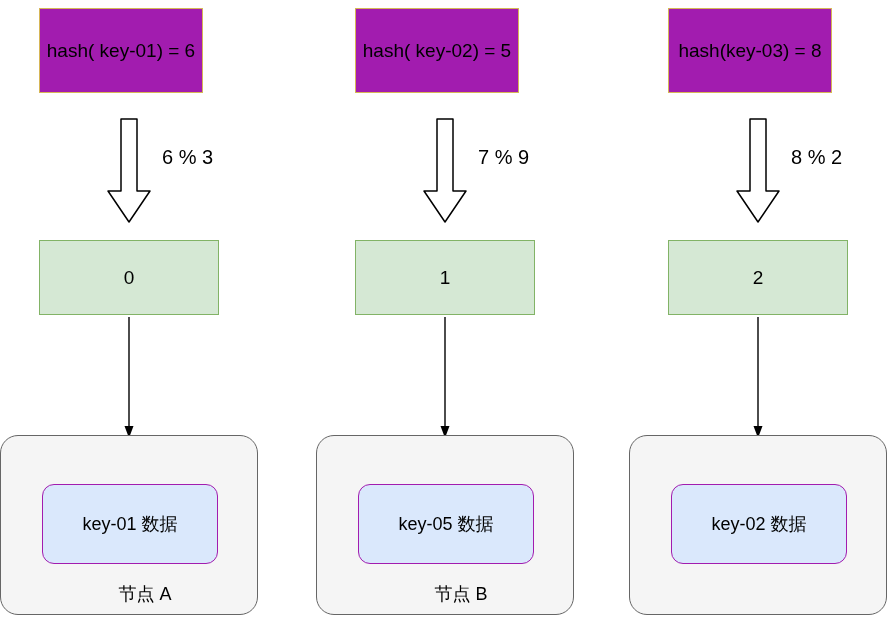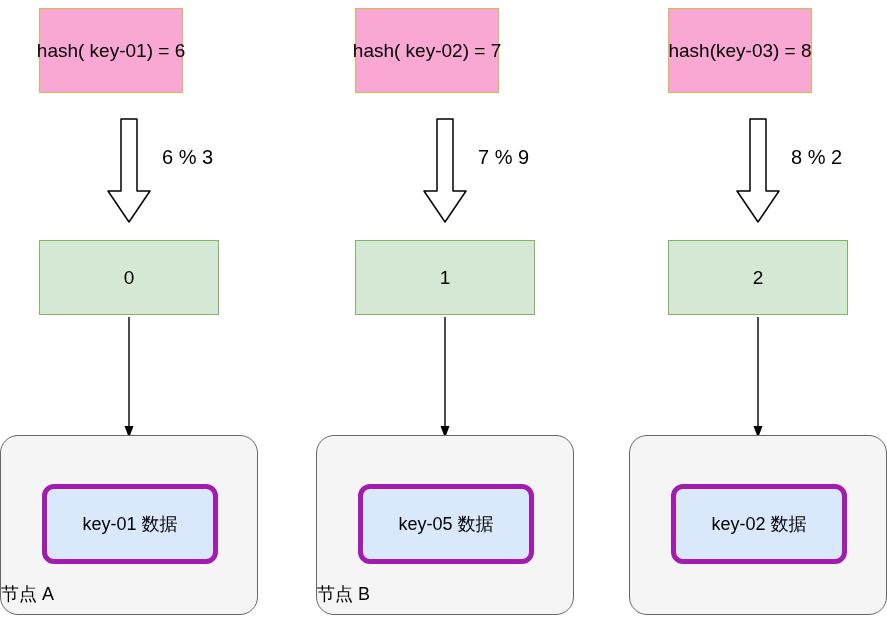--- a/index.html
+++ b/index.html
@@ -23,23 +23,23 @@
     height: 617px;
   }
   .col-1 { left: 0px; }
   .col-2 { left: 316px; }
   .col-3 { left: 629px; text-decoration: underline; }
 
   .hash-box {
     position: absolute;
     left: 39px;
     top: 8px;
-    width: 144px;
+    width: 164px;
     height: 85px;
-    background: #f9a8d4;
+    background: #a21caf;
     border: 1px solid #d6b656;
     box-sizing: border-box;
     display: flex;
     align-items: center;
     justify-content: center;
     font-size: 19px;
     white-space: nowrap;
   }
 
   .block-arrow {
@@ -93,37 +93,38 @@
     box-sizing: border-box;
   }
 
   .data-box {
     position: absolute;
     left: 41px;
     top: 48px;
     width: 176px;
     height: 80px;
     background: #dae8fc;
-    border: 5px solid #a21caf;
+    border: 1px solid #a21caf;
     border-radius: 12px;
     box-sizing: border-box;
     display: flex;
     align-items: center;
     justify-content: center;
     font-size: 18px;
     white-space: nowrap;
   }
 
   .node-label {
     position: absolute;
     left: 0;
     top: 146px;
     width: 100%;
-    text-align: left;
+    text-align: center;
     font-size: 18px;
+    padding-left: 16px;
   }
 </style>
 </head>
 <body>
 
 <div class="canvas">
 
   <div class="column col-1">
     <div class="hash-box">
       <span>hash( key-01) = 6</span>
@@ -142,21 +143,21 @@
     <div class="node-box">
       <div class="data-box">
         <span>key-01 数据</span>
       </div>
       <div class="node-label">节点 A</div>
     </div>
   </div>
 
   <div class="column col-2">
     <div class="hash-box">
-      <span>hash( key-02) = 7</span>
+      <span>hash( key-02) = 5</span>
     </div>
     <svg class="block-arrow" viewBox="0 0 44 105">
       <polygon points="14,1 30,1 30,73 43,73 22,104 1,73 14,73" fill="#ffffff" stroke="#000000" stroke-width="1.5" stroke-linejoin="round"></polygon>
     </svg>
     <span class="mod-label">7 % 9</span>
     <div class="slot-box">
       <span>1</span>
     </div>
     <svg class="thin-arrow" viewBox="0 0 12 122">
       <line x1="6" y1="0" x2="6" y2="111" stroke="#000000" stroke-width="1.4"></line>

